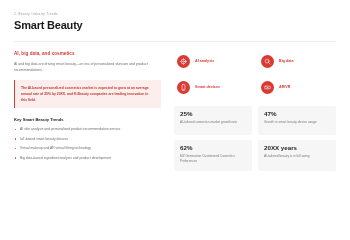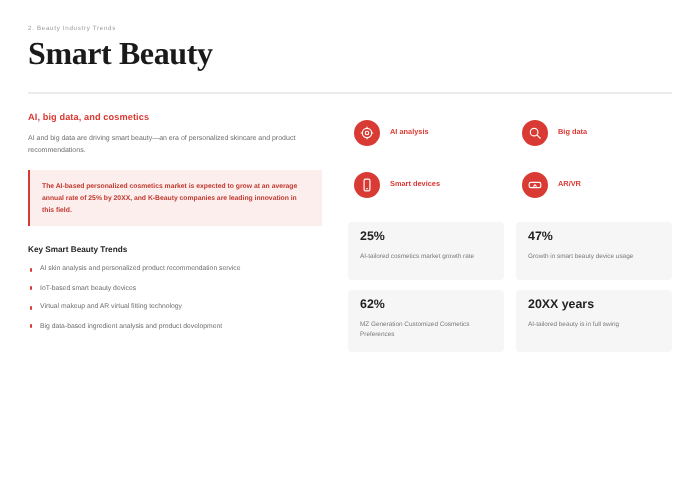--- a/index.html
+++ b/index.html
@@ -18,22 +18,22 @@
     flex-direction: column;
   }
   .eyebrow {
     font-size: 3.1px;
     letter-spacing: 0.35px;
     color: #9b9b9b;
     font-weight: 400;
     margin-bottom: 4px;
   }
   .title {
-    font-family: Liberation Serif, serif;
-    font-size: 16px;
+    font-family: Liberation Sans, sans-serif;
+    font-size: 11px;
     font-weight: 700;
     color: #1a1a1a;
     letter-spacing: -0.2px;
     line-height: 1.05;
     margin-bottom: 9px;
   }
   .divider {
     height: 1px;
     background: #ececec;
     margin-bottom: 9px;

